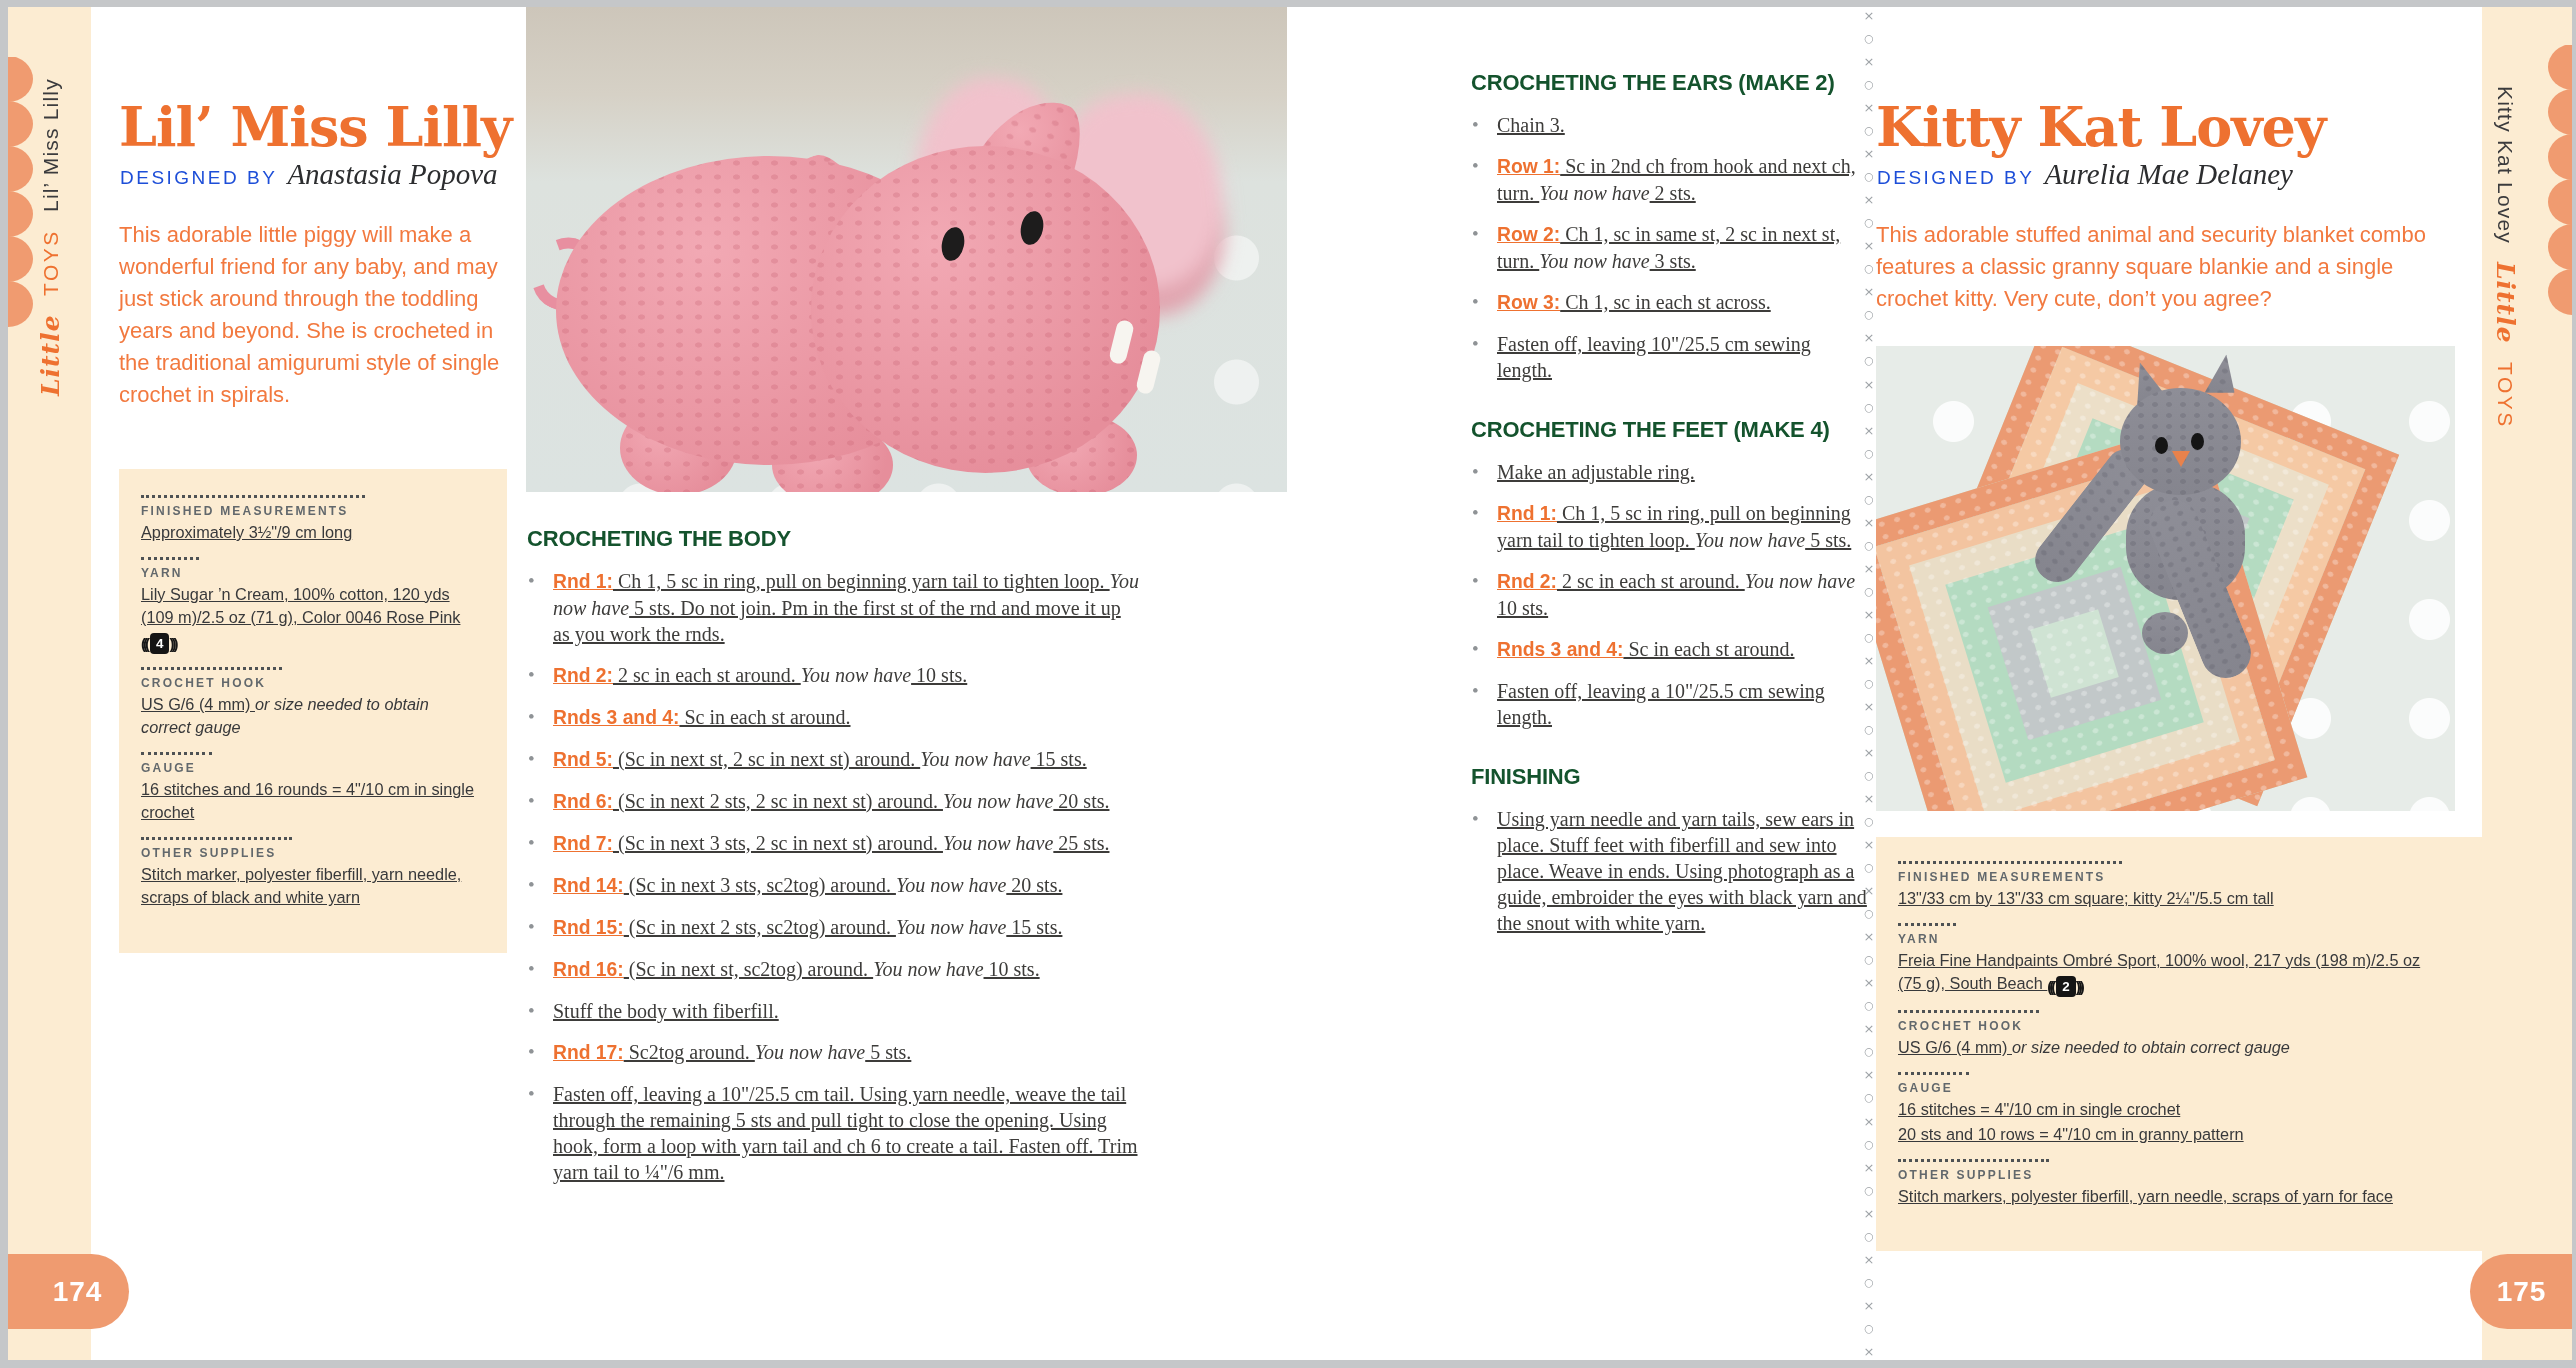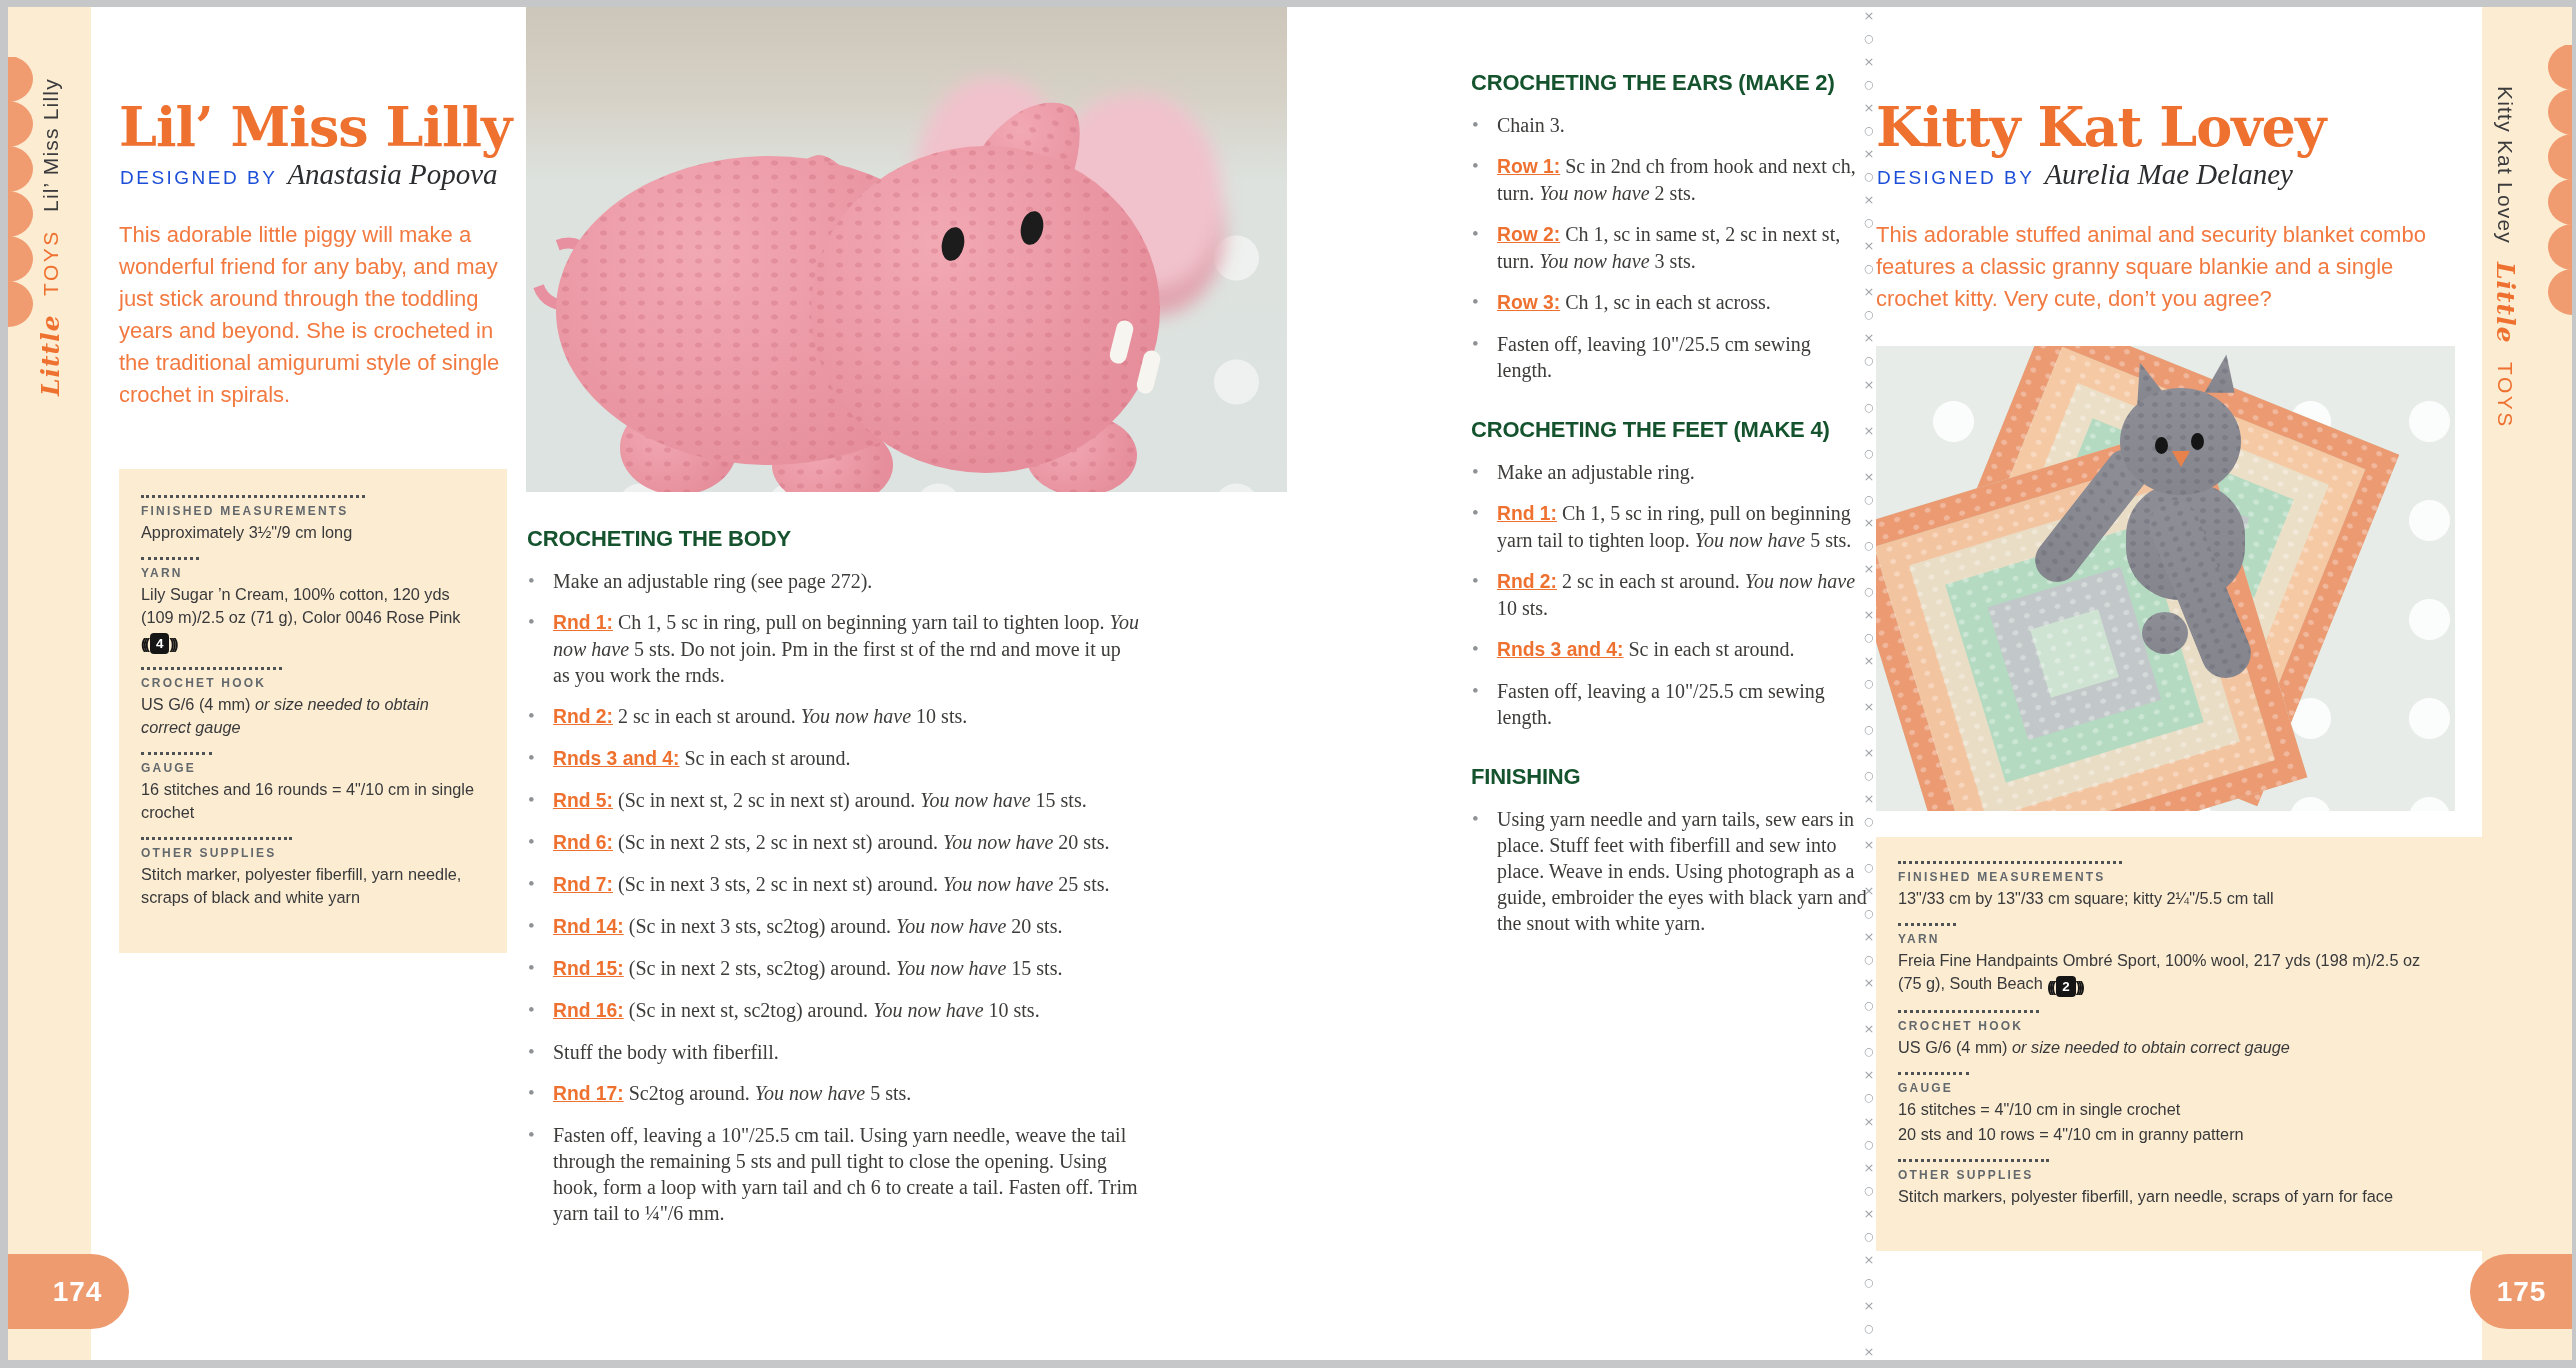--- a/index.html
+++ b/index.html
@@ -58,21 +58,21 @@
 
   
   .icol{position:absolute;}
   .col-body{left:519px;top:519px;width:612px;}
   .col-3{left:1463px;top:63px;width:396px;}
   .icol h3{font-size:22px;font-weight:700;color:#14532d;letter-spacing:-0.2px;margin:34px 0 16px 0;}
   .icol h3:first-child{margin-top:0;}
   .blist{margin:0;padding:0 0 0 26px;list-style:none;font-family:"Liberation Serif",serif;font-size:20px;line-height:26px;color:#3d3c3a;}
   .blist li{position:relative;margin-bottom:15px;}
   .blist li::before{content:"•";position:absolute;left:-25px;top:0;color:#8f9396;font-size:19px;}
-  .tx{font-family:"Liberation Serif",serif;}
+  .tx{font-family:"Liberation Serif",serif;text-decoration:underline;}
   .it{font-family:"Liberation Serif",serif;font-style:italic;}
   .lbl{font-family:"Liberation Sans",sans-serif;font-weight:700;font-size:19.3px;color:#ee7130;text-decoration:underline;}
   .brow .tx,.brow .it{font-family:"Liberation Sans",sans-serif;}
 
   
   .skein{display:inline-flex;align-items:center;white-space:nowrap;vertical-align:-3px;}
   .skein::before{content:"(((";letter-spacing:-3px;font:700 15px "Liberation Sans",sans-serif;color:#161616;margin-right:3px;}
   .skein::after{content:")))";letter-spacing:-3px;font:700 15px "Liberation Sans",sans-serif;color:#161616;margin-left:0px;padding-right:4px;}
   .skein b{display:inline-block;background:#151515;color:#fff;font:700 13.4px/1 "Liberation Sans",sans-serif;padding:4px 6px;border-radius:4px;}
 
@@ -247,21 +247,20 @@
       <div class="pigpart p-head"></div>
       <div class="p-eye p-eye1"></div>
       <div class="p-eye p-eye2"></div>
       <div class="p-snout p-sn1"></div>
       <div class="p-snout p-sn2"></div>
     </div>
 
     <div class="icol col-body" id="col-body">
         <h3>CROCHETING THE BODY</h3>
         <ul class="blist">
-          <li><span class="tx">Make an adjustable ring (see page 272).</span></li>
           <li><span class="lbl">Rnd 1:</span><span class="tx"> Ch 1, 5 sc in ring, pull on beginning yarn tail to tighten loop. </span><span class="it">You now have</span><span class="tx"> 5 sts. Do not join. Pm in the first st of the rnd and move it up as you work the rnds.</span></li>
           <li><span class="lbl">Rnd 2:</span><span class="tx"> 2 sc in each st around. </span><span class="it">You now have</span><span class="tx"> 10 sts.</span></li>
           <li><span class="lbl">Rnds 3 and 4:</span><span class="tx"> Sc in each st around.</span></li>
           <li><span class="lbl">Rnd 5:</span><span class="tx"> (Sc in next st, 2 sc in next st) around. </span><span class="it">You now have</span><span class="tx"> 15 sts.</span></li>
           <li><span class="lbl">Rnd 6:</span><span class="tx"> (Sc in next 2 sts, 2 sc in next st) around. </span><span class="it">You now have</span><span class="tx"> 20 sts.</span></li>
           <li><span class="lbl">Rnd 7:</span><span class="tx"> (Sc in next 3 sts, 2 sc in next st) around. </span><span class="it">You now have</span><span class="tx"> 25 sts.</span></li>
           <li><span class="lbl">Rnd 14:</span><span class="tx"> (Sc in next 3 sts, sc2tog) around. </span><span class="it">You now have</span><span class="tx"> 20 sts.</span></li>
           <li><span class="lbl">Rnd 15:</span><span class="tx"> (Sc in next 2 sts, sc2tog) around. </span><span class="it">You now have</span><span class="tx"> 15 sts.</span></li>
           <li><span class="lbl">Rnd 16:</span><span class="tx"> (Sc in next st, sc2tog) around. </span><span class="it">You now have</span><span class="tx"> 10 sts.</span></li>
           <li><span class="tx">Stuff the body with fiberfill.</span></li>

